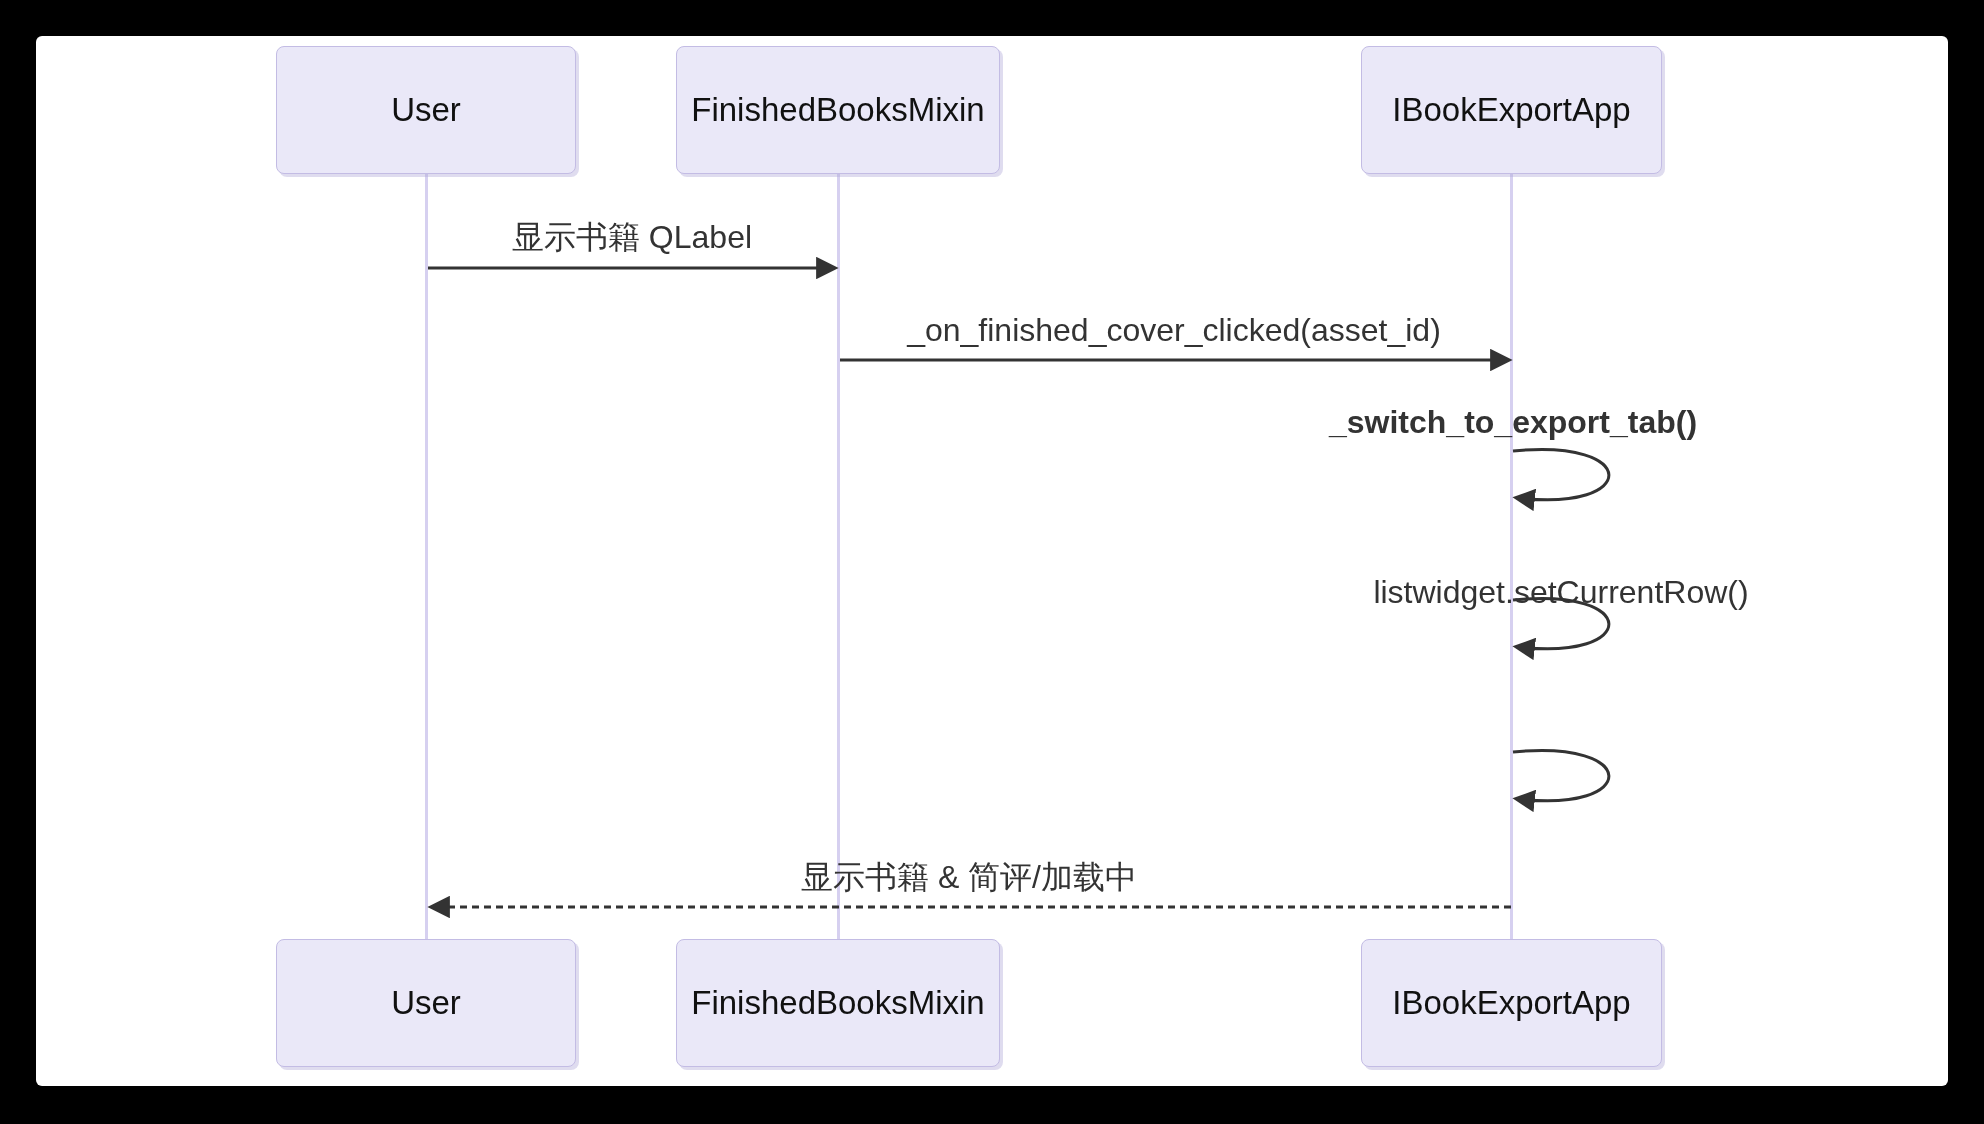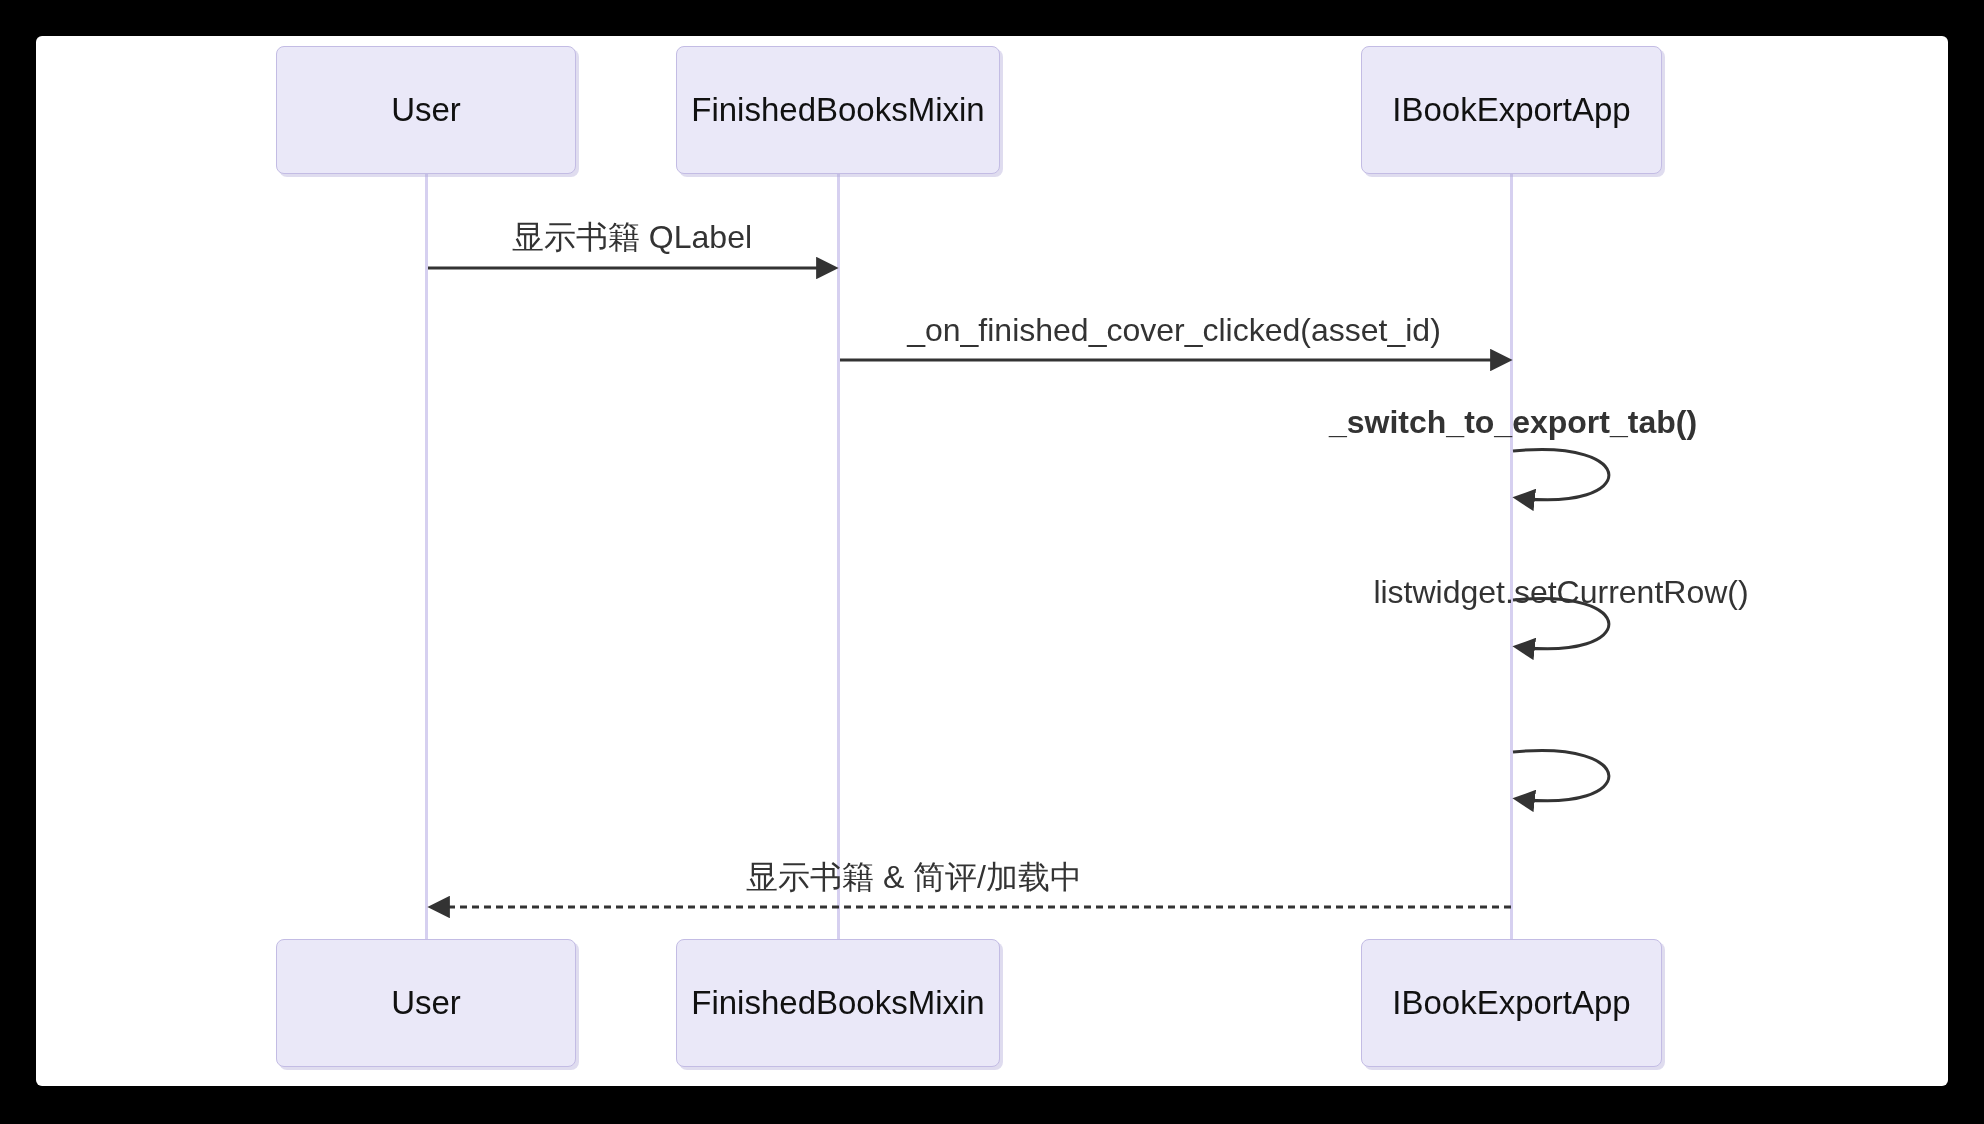--- a/index.html
+++ b/index.html
@@ -95,14 +95,14 @@
     <span>FinishedBooksMixin</span>
   </div>
   <div class="actor-box" style="left:1361px; top:939px; width:301px;">
     <span>IBookExportApp</span>
   </div>
 
   <div class="msg-label" style="left:632px; top:218px;">显示书籍 QLabel</div>
   <div class="msg-label" style="left:1174px; top:311px;">_on_finished_cover_clicked(asset_id)</div>
   <div class="msg-label" style="left:1513px; top:403px;font-weight:bold;">_switch_to_export_tab()</div>
   <div class="msg-label" style="left:1513px; top:573px;margin-left:48px;">listwidget.setCurrentRow()</div>
-  <div class="msg-label" style="left:914px; top:858px;text-align:right;">显示书籍 &amp; 简评/加载中</div>
+  <div class="msg-label" style="left:969px; top:858px;text-align:right;">显示书籍 &amp; 简评/加载中</div>
 </div>
 
 </body></html>

